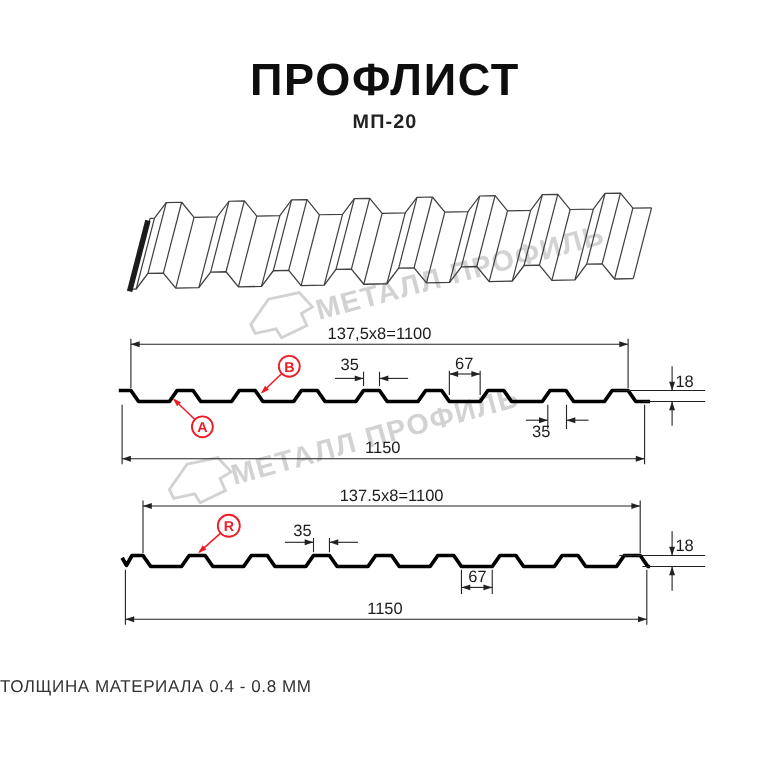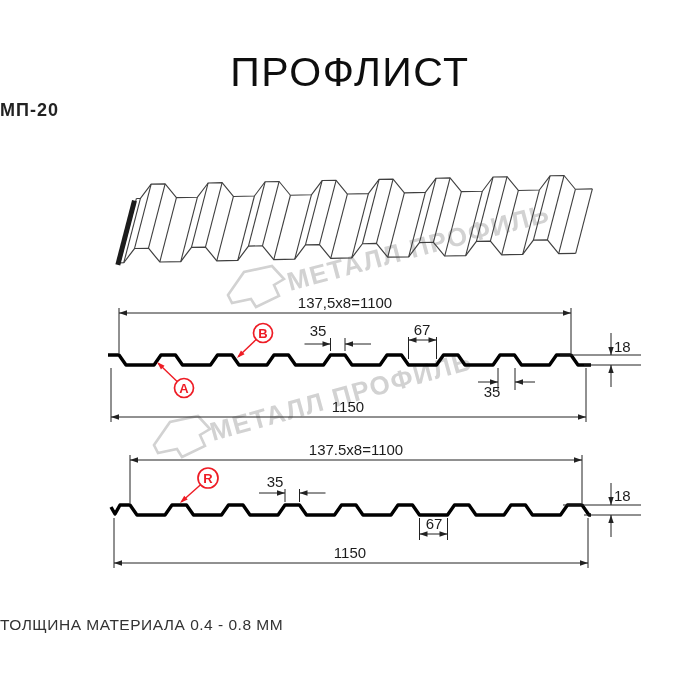--- a/index.html
+++ b/index.html
@@ -2,24 +2,24 @@
 <html><head>
 <meta charset="utf-8">
 <style>
   html,body{margin:0;padding:0;}
   body{
     width:700px;height:700px;position:relative;overflow:hidden;
     background:#ffffff;font-family:"Liberation Sans",sans-serif;
   }
   .title{
     position:absolute;top:49px;left:0;width:700px;text-align:center;
-    font-size:41px;font-weight:400;letter-spacing:1.5px;color:#0e0e0e;
+    font-size:41px;font-weight:700;letter-spacing:1.5px;color:#0e0e0e;
   }
   .subtitle{
-    position:absolute;top:100px;left:0;width:700px;
+    position:absolute;top:100px;left:0;width:700px;text-align:center;
     font-size:18px;font-weight:700;letter-spacing:1px;color:#222;
   }
   .footer{
     position:absolute;top:616px;left:0;width:700px;text-align:left;
     font-size:15.5px;font-weight:500;letter-spacing:.5px;color:#333;
   }
   svg#diagram{position:absolute;top:0;left:0;}
   text.dim{font-size:15px;fill:#1c1c1c;font-family:"Liberation Sans",sans-serif;}
   text.red{font-size:13px;font-weight:700;fill:#ee1c25;font-family:"Liberation Sans",sans-serif;}
   text.wm{font-size:26px;font-weight:700;fill:#d2d2d2;letter-spacing:1.5px;

